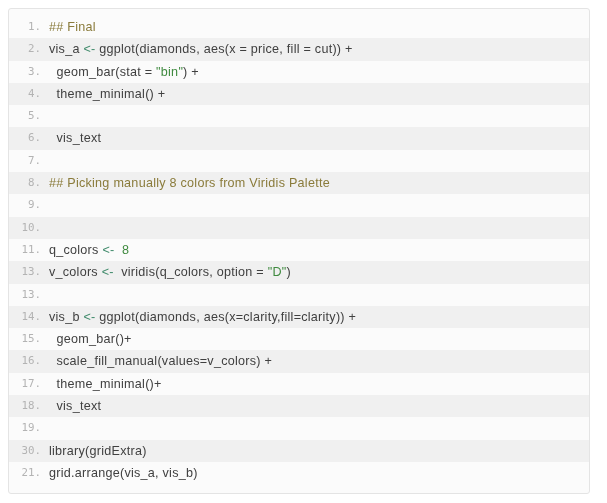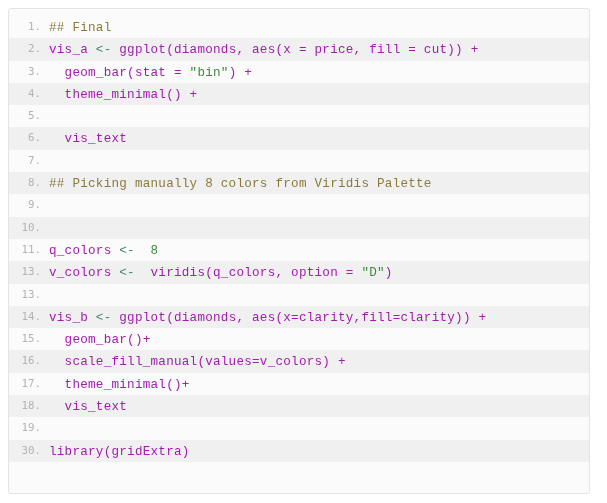--- a/index.html
+++ b/index.html
@@ -49,30 +49,30 @@
     top: 0;
     width: 32px;
     text-align: right;
     color: #b3b3b3;
     font-size: 10.8px;
     line-height: 22.3px;
     font-family: "DejaVu Sans Mono", monospace;
     user-select: none;
   }
   .code-text {
-    font-family: Liberation Mono, monospace;
+    font-family: Liberation Sans, sans-serif;
     letter-spacing: 0.02em;
     text-align: right;
   }
   .tok-comment { color: #8a7b3b; }
   .tok-string  { color: #3f8a3f; }
   .tok-number  { color: #3f8a3f; }
   .tok-assign  { color: #3f8a6a; }
   .tok-const   { color: #333333; }
-  .tok-plain   { color: #a21caf; }
+  .tok-plain   { color: #404040; }
 </style>
 </head>
 <body>
 
 <div id="code-card">
   <ol id="code-list">
       <li class="code-line"><span class="ln">1.</span><span class="code-text"><span class="tok-comment">## Final</span></span></li>
       <li class="code-line striped"><span class="ln">2.</span><span class="code-text"><span class="tok-plain">vis_a </span><span class="tok-assign">&lt;-</span><span class="tok-plain"> ggplot(diamonds, aes(x = price, fill = cut)) +</span></span></li>
       <li class="code-line"><span class="ln">3.</span><span class="code-text"><span class="tok-plain">  geom_bar(stat = </span><span class="tok-string">"bin"</span><span class="tok-plain">) +</span></span></li>
       <li class="code-line striped"><span class="ln">4.</span><span class="code-text"><span class="tok-plain">  theme_minimal() +</span></span></li>
@@ -85,14 +85,15 @@
       <li class="code-line"><span class="ln">11.</span><span class="code-text"><span class="tok-plain">q_colors </span><span class="tok-assign">&lt;-</span><span class="tok-plain">  </span><span class="tok-number">8</span></span></li>
       <li class="code-line striped"><span class="ln">13.</span><span class="code-text"><span class="tok-plain">v_colors </span><span class="tok-assign">&lt;-</span><span class="tok-plain">  viridis(q_colors, option = </span><span class="tok-string">"D"</span><span class="tok-plain">)</span></span></li>
       <li class="code-line"><span class="ln">13.</span><span class="code-text"><span class="tok-plain"></span></span></li>
       <li class="code-line striped"><span class="ln">14.</span><span class="code-text"><span class="tok-plain">vis_b </span><span class="tok-assign">&lt;-</span><span class="tok-plain"> ggplot(diamonds, aes(x=clarity,fill=clarity)) +</span></span></li>
       <li class="code-line"><span class="ln">15.</span><span class="code-text"><span class="tok-plain">  geom_bar()+</span></span></li>
       <li class="code-line striped"><span class="ln">16.</span><span class="code-text"><span class="tok-plain">  scale_fill_manual(values=v_colors) +</span></span></li>
       <li class="code-line"><span class="ln">17.</span><span class="code-text"><span class="tok-plain">  theme_minimal()+</span></span></li>
       <li class="code-line striped"><span class="ln">18.</span><span class="code-text"><span class="tok-plain">  vis_text</span></span></li>
       <li class="code-line"><span class="ln">19.</span><span class="code-text"><span class="tok-plain"></span></span></li>
       <li class="code-line striped"><span class="ln">30.</span><span class="code-text"><span class="tok-plain">library(gridExtra)</span></span></li>
+      <li class="code-line"><span class="ln">21.</span><span class="code-text"><span class="tok-plain">grid.arrange(vis_a, vis_b)</span></span></li>
     </ol>
 </div>
 
 </body></html>

